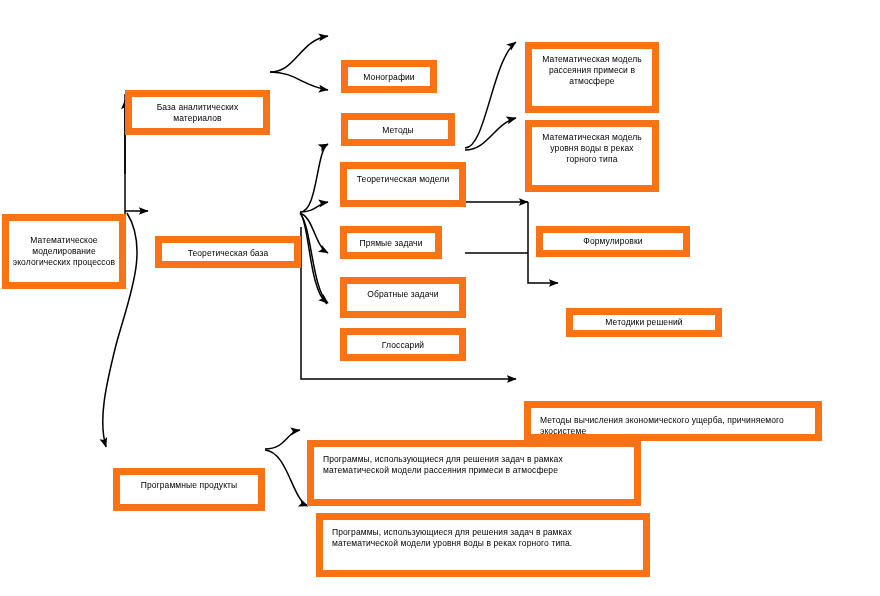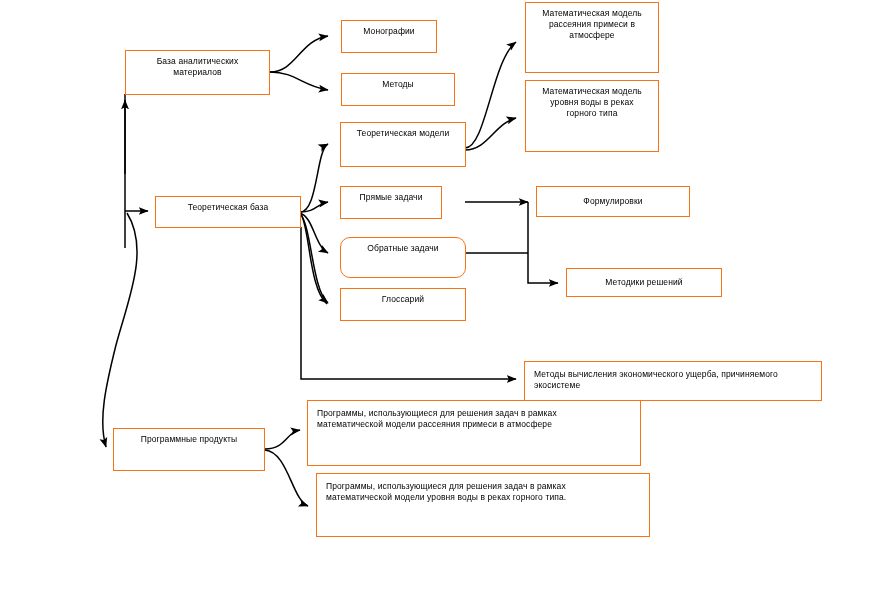--- a/index.html
+++ b/index.html
@@ -19,26 +19,27 @@
     position: absolute;
     left: 0;
     top: 0;
     width: 880px;
     height: 596px;
     pointer-events: none;
   }
   .node {
     position: absolute;
     box-sizing: border-box;
-    border: 1px solid #f97316;
+    border: 7px solid #f97316;
     background: #ffffff;
     color: #000000;
     font-size: 8.5px;
     line-height: 1.32;
     letter-spacing: 0.1px;
+    margin-top: 40px;
   }
   
   .node.center {
     display: flex;
     align-items: flex-start;
     justify-content: center;
     text-align: center;
     padding-top: 5px;
     padding-left: 3px;
     padding-right: 3px;
@@ -96,20 +97,25 @@
       <path d="M465,202 L528,202" marker-end="url(#ah)"></path>
 
       <path d="M465,253 L528,253"></path>
       <path d="M528,202 L528,283 L558,283" marker-end="url(#ah)"></path>
 
       <path d="M265,449 C286,449 286,432 300,430" marker-end="url(#ah)"></path>
       <path d="M265,450 C288,452 292,500 308,506" marker-end="url(#ah)"></path>
     </g>
   </svg>
 
+  <div class="node center vcenter" style="left:2px; top:174px; width:124px; height:75px;">
+    <span class="txt">Математическое
+моделирование
+экологических процессов</span>
+  </div>
 
   <div class="node center" style="left:125px; top:50px; width:145px; height:45px;">
     <span class="txt">База аналитических
 материалов</span>
   </div>
 
   <div class="node center" style="left:341px; top:20px; width:96px; height:33px;">
     <span class="txt">Монографии</span>
   </div>
 
@@ -122,21 +128,21 @@
   </div>
 
   <div class="node center" style="left:340px; top:122px; width:126px; height:45px;">
     <span class="txt">Теоретическая модели</span>
   </div>
 
   <div class="node center" style="left:340px; top:186px; width:102px; height:33px;">
     <span class="txt">Прямые задачи</span>
   </div>
 
-  <div class="node center" style="left:340px; top:237px; width:126px; height:41px;border-radius:10px;">
+  <div class="node center" style="left:340px; top:237px; width:126px; height:41px;">
     <span class="txt">Обратные задачи</span>
   </div>
 
   <div class="node center" style="left:340px; top:288px; width:126px; height:33px;">
     <span class="txt">Глоссарий</span>
   </div>
 
   <div class="node center" style="left:525px; top:2px; width:134px; height:71px;">
     <span class="txt">Математическая модель
 рассеяния примеси в

